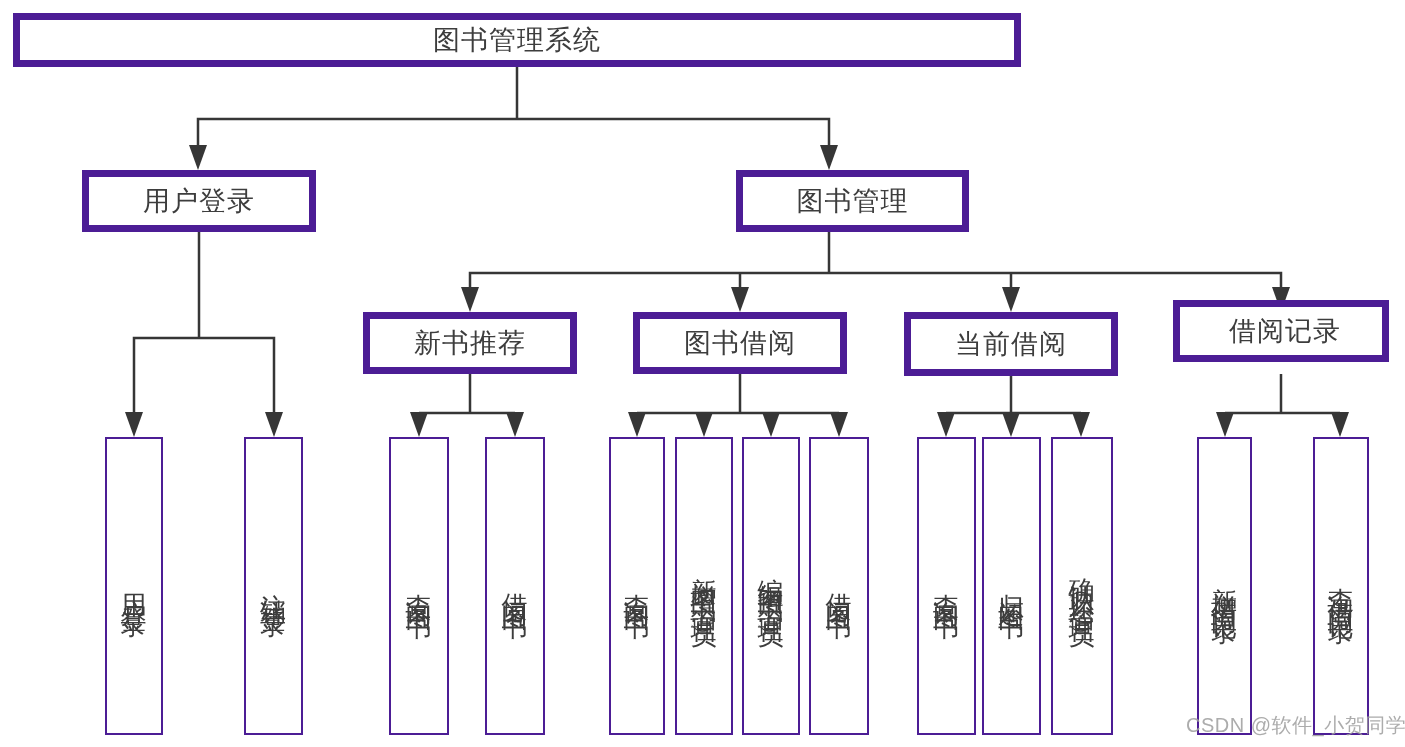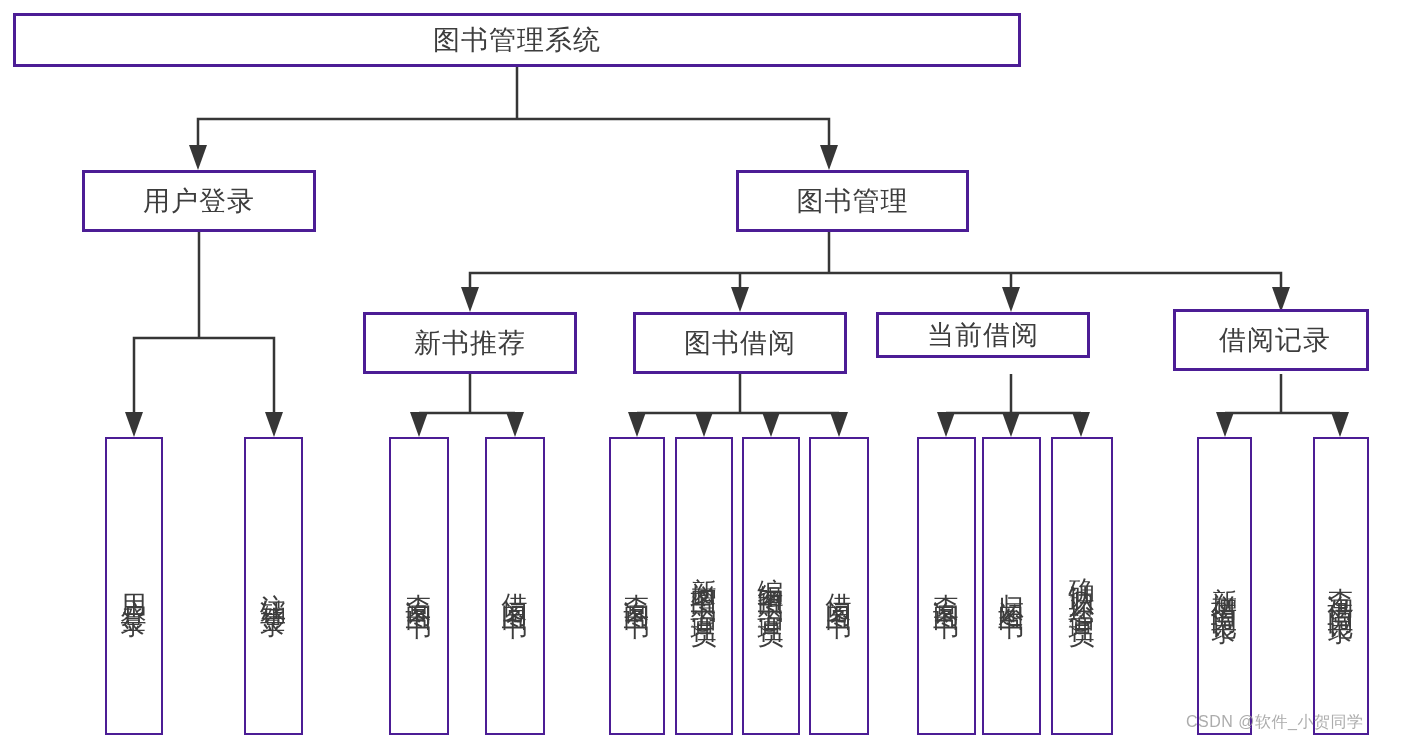--- a/index.html
+++ b/index.html
@@ -19,21 +19,21 @@
     position: absolute;
     left: 0;
     top: 0;
     width: 1405px;
     height: 747px;
   }
   .node {
     position: absolute;
     box-sizing: border-box;
     background: #ffffff;
-    border: 3px solid #4c1d95;
+    border: 7px solid #4c1d95;
     display: flex;
     align-items: center;
     justify-content: center;
     color: #3d3d3d;
   }
   .hbox {
     font-size: 27px;
     letter-spacing: 1px;
   }
   .vbox {
@@ -43,21 +43,21 @@
   .vbox .vlabel {
     writing-mode: vertical-rl;
     text-orientation: mixed;
     letter-spacing: 6.5px;
     line-height: 1;
   }
   .watermark {
     position: absolute;
     left: 1186px;
     top: 712px;
-    font-size: 16px;
+    font-size: 20px;
     color: rgba(158, 158, 158, 0.85);
     white-space: nowrap;
     letter-spacing: 0.5px;
   }
 </style>
 </head>
 <body>
 
 <div class="canvas">
 
@@ -107,24 +107,24 @@
   <div class="node hbox" style="left:712px; top:170px; width:233px; height:62px;margin-left:24px;">
     <span>图书管理</span>
   </div>
 
   <div class="node hbox" style="left:633px; top:312px; width:214px; height:62px;">
     <span>图书借阅</span>
   </div>
   <div class="node hbox" style="left:363px; top:312px; width:214px; height:62px;">
     <span>新书推荐</span>
   </div>
-  <div class="node hbox" style="left:876px; top:312px; width:214px; height:46px;">
+  <div class="node hbox" style="left:904px; top:312px; width:214px; height:64px;">
     <span>当前借阅</span>
   </div>
-  <div class="node hbox" style="left:1173px; top:309px; width:196px; height:62px;padding-left:8px;">
+  <div class="node hbox" style="left:1173px; top:300px; width:216px; height:62px;padding-left:8px;">
     <span>借阅记录</span>
   </div>
 
   <div class="node vbox" style="left:105px; top:437px; width:58px; height:298px;">
     <span class="vlabel">用户登录</span>
   </div>
   <div class="node vbox" style="left:244px; top:437px; width:59px; height:298px;">
     <span class="vlabel">注销登录</span>
   </div>
 

